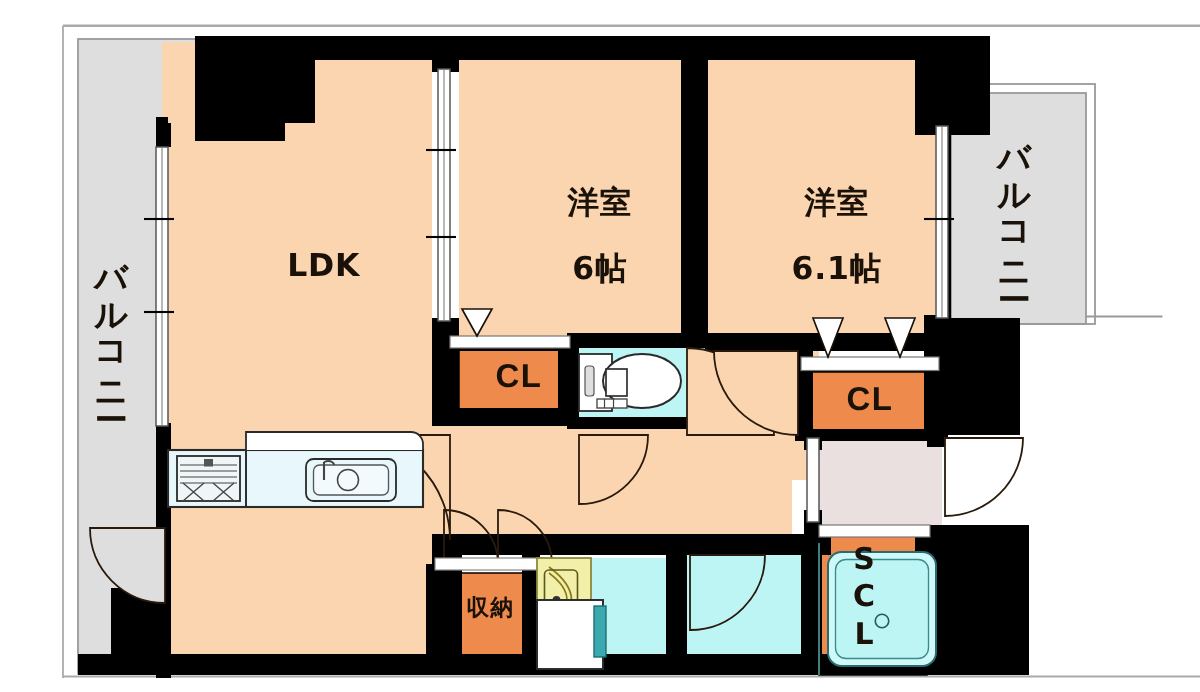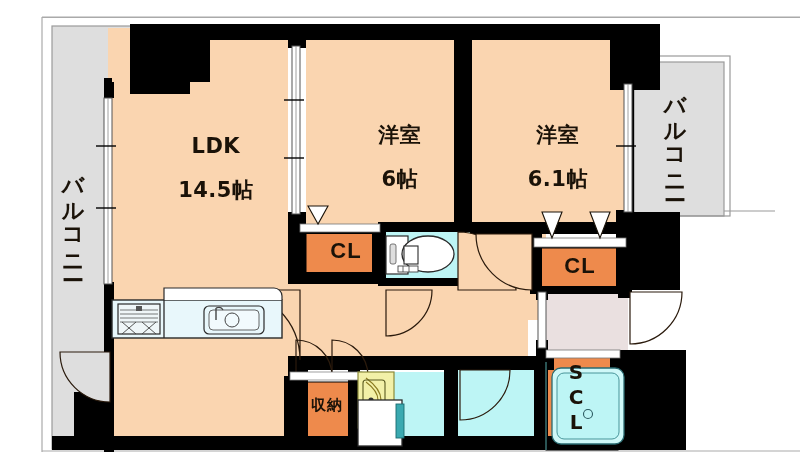--- a/index.html
+++ b/index.html
@@ -245,23 +245,22 @@
   <g>
     <rect x="552" y="368" width="72" height="76" rx="9" fill="#CFF8F8" stroke="#2a6a70" stroke-width="1.3"></rect>
     <rect x="557" y="373" width="62" height="66" rx="7" fill="#BDF5F5" stroke="#3a8a90" stroke-width="0.9"></rect>
     <circle cx="588" cy="414" r="4.5" fill="none" stroke="#2a5a60" stroke-width="1.1"></circle>
   </g>
 
   <line x1="546" y1="362" x2="546" y2="450" stroke="#5aa" stroke-width="1"></line>
 
 </svg>
 
-<div class="lbl room-lbl kanji" style="left:160px;top:113px;width:96px;text-align:center;">
+<div class="lbl room-lbl kanji" style="left:160px;top:144px;width:96px;text-align:center;">
   <span>LDK</span><br>
-  <span>14.5帖</span>
 </div>
 
 <div class="lbl room-lbl kanji" style="left:344px;top:102px;width:96px;">
   <span>洋室</span><br>
   <span>6帖</span>
 </div>
 
 <div class="lbl room-lbl kanji" style="left:500px;top:102px;width:100px;">
   <span>洋室</span><br>
   <span>6.1帖</span>

